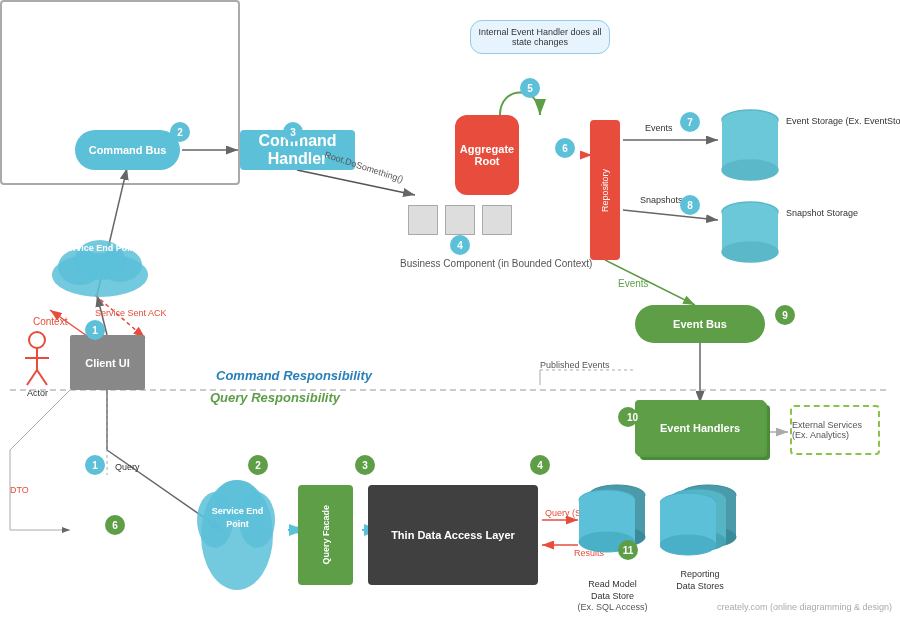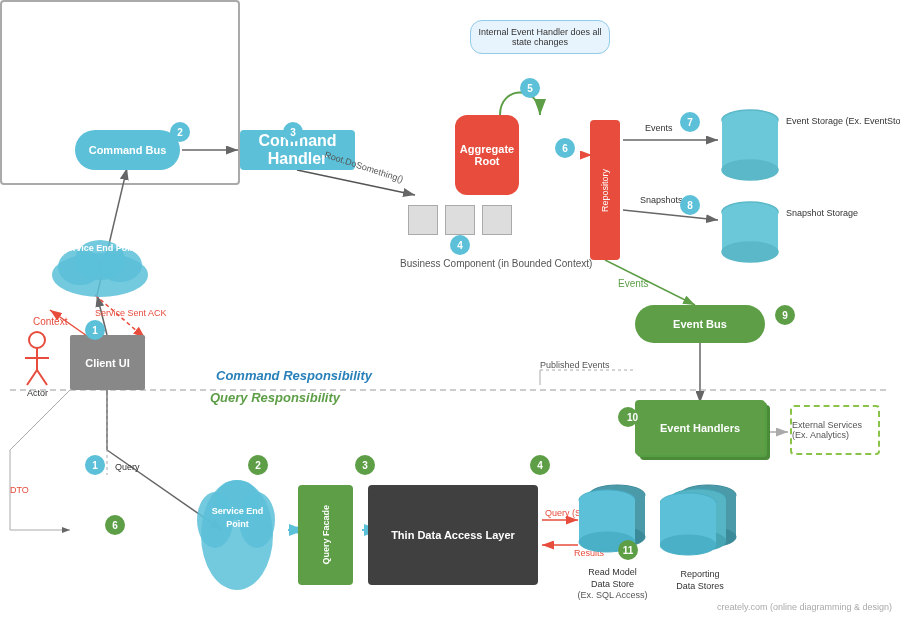--- a/index.html
+++ b/index.html
@@ -467,21 +467,21 @@
     <svg width="75" height="85">
 
       <ellipse cx="42" cy="15" rx="28" ry="10" fill="#4a9aaa" stroke="#3a8a9a" stroke-width="1"></ellipse>
       <rect x="14" y="15" width="56" height="42" fill="#4a9aaa" stroke="none"></rect>
       <ellipse cx="42" cy="57" rx="28" ry="10" fill="#3a8a9a" stroke="#3a8a9a" stroke-width="1"></ellipse>
 
       <ellipse cx="32" cy="20" rx="28" ry="10" fill="#5bc0d8" stroke="#4ab0c8" stroke-width="1"></ellipse>
       <rect x="4" y="20" width="56" height="42" fill="#5bc0d8" stroke="none"></rect>
       <ellipse cx="32" cy="62" rx="28" ry="10" fill="#4ab0c8" stroke="#4ab0c8" stroke-width="1"></ellipse>
     </svg>
-    <div style="text-align:center;font-size:9px;color:#333;margin-top:0;line-height:1.3;">
+    <div style="text-align:center;font-size:9px;color:#333;margin-top:12px;line-height:1.3;">
       Read Model<br>Data Store<br><span style="color:#555;">(Ex. SQL Access)</span>
     </div>
   </div>
 
   <div style="position:absolute;left:660px;top:480px;">
     <svg width="80" height="85">
 
       <ellipse cx="48" cy="15" rx="28" ry="10" fill="#4a9aaa" stroke="#3a8a9a" stroke-width="1"></ellipse>
       <rect x="20" y="15" width="56" height="42" fill="#4a9aaa" stroke="none"></rect>
       <ellipse cx="48" cy="57" rx="28" ry="10" fill="#3a8a9a" stroke="#3a8a9a" stroke-width="1"></ellipse>

